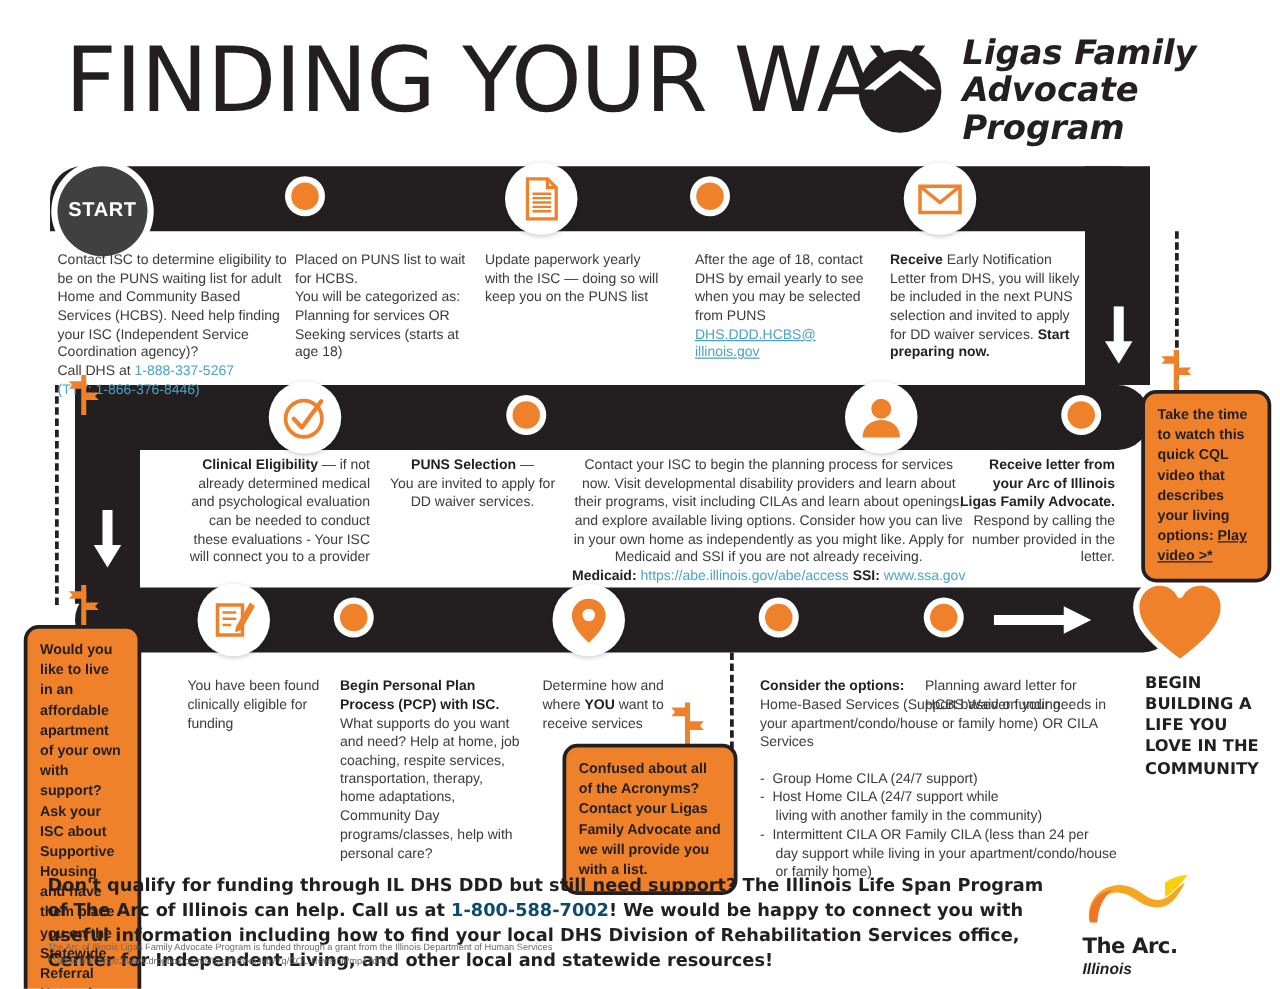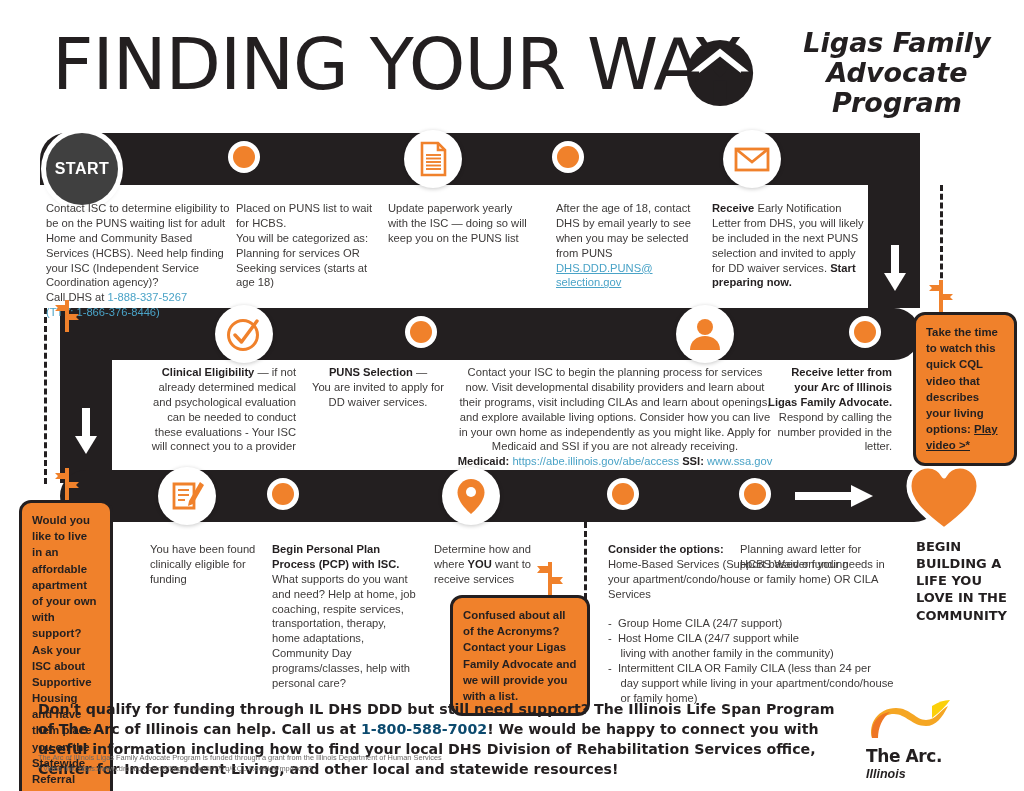--- a/index.html
+++ b/index.html
@@ -17,21 +17,21 @@
   .title {
     position: absolute; left: 52px; top: 28px;
     font-size: 72px; font-weight: 400; letter-spacing: -1px;
     color: #231f20; line-height: 1;
     font-family: "DejaVu Sans", sans-serif;
   }
   .logo-wrap { position: absolute; left: 684px; top: 28px; display: flex; align-items: center; gap: 14px; }
   .logo-mark { width: 72px; height: 72px; flex: 0 0 auto; }
   .logo-text {
     font-style: italic; font-weight: 700; font-size: 27px; line-height: 1.12;
-    color: #231f20; font-family: "DejaVu Sans", sans-serif; white-space: pre-line; text-align: center;
+    color: #231f20; font-family: "DejaVu Sans", sans-serif; white-space: pre-line;
   }
 
   
   .track { position: absolute; background: #231f20; }
   .t-row1 { left: 40px; top: 133px; width: 880px; height: 52px; border-radius: 26px 26px 0 0; }
   .t-right1 { left: 868px; top: 133px; width: 52px; height: 175px; }
   .t-row2 { left: 60px; top: 308px; width: 860px; height: 52px; border-radius: 26px; }
   .t-left2 { left: 60px; top: 308px; width: 52px; height: 175px; }
   .t-row3 { left: 60px; top: 470px; width: 880px; height: 52px; border-radius: 26px; }
 
@@ -163,21 +163,21 @@
   <div class="node big" style="left:723px; top:130px;">
     <svg viewBox="0 0 40 40">
       <rect x="4" y="10" width="32" height="21" fill="none" stroke="#f0812b" stroke-width="2.8"></rect>
       <path d="M4 10 L20 23 L36 10" fill="none" stroke="#f0812b" stroke-width="2.8"></path>
     </svg>
   </div>
 
   <div class="txt" style="left:46px; top:201px; width:184px;">Contact ISC to determine eligibility to be on the PUNS waiting list for adult Home and Community Based Services (HCBS). Need help finding your ISC (Independent Service Coordination agency)?<br>Call DHS at <span class="lnk">1-888-337-5267</span><br><span class="lnk">(TTY: 1-866-376-8446)</span></div>
   <div class="txt" style="left:236px; top:201px; width:142px;">Placed on PUNS list to wait for HCBS.<br>You will be categorized as: Planning for services OR Seeking services (starts at age 18)</div>
   <div class="txt" style="left:388px; top:201px; width:140px;">Update paperwork yearly with the ISC — doing so will keep you on the PUNS list</div>
-  <div class="txt" style="left:556px; top:201px; width:140px;">After the age of 18, contact DHS by email yearly to see when you may be selected from PUNS <span class="lnk-u">DHS.DDD.PUNS@ selection.gov</span></div>
+  <div class="txt" style="left:556px; top:201px; width:140px;">After the age of 18, contact DHS by email yearly to see when you may be selected from PUNS <span class="lnk-u">DHS.DDD.HCBS@ illinois.gov</span></div>
   <div class="txt" style="left:712px; top:201px; width:156px;"><b>Receive</b> Early Notification Letter from DHS, you will likely be included in the next PUNS selection and invited to apply for DD waiver services. <b>Start preparing now.</b></div>
 
   <div class="node big" style="left:215px; top:305px;">
     <svg viewBox="0 0 40 40">
       <circle cx="19" cy="21" r="14.5" fill="none" stroke="#f0812b" stroke-width="3"></circle>
       <path d="M11 21 L17.5 28 L33 7" fill="none" stroke="#f0812b" stroke-width="3.4" stroke-linecap="round" stroke-linejoin="round"></path>
     </svg>
   </div>
 
   <div class="node small" style="left:410px; top:321px;"></div>

